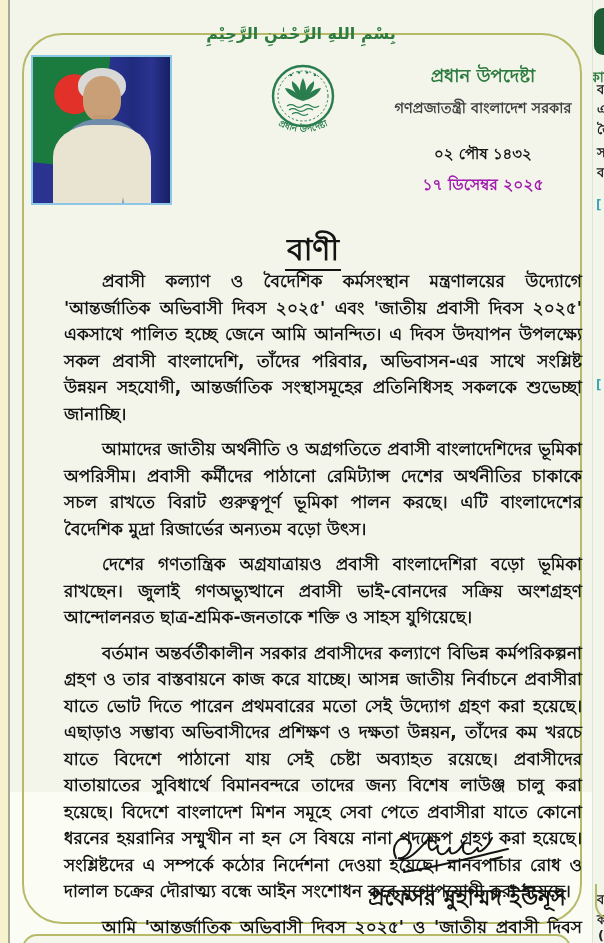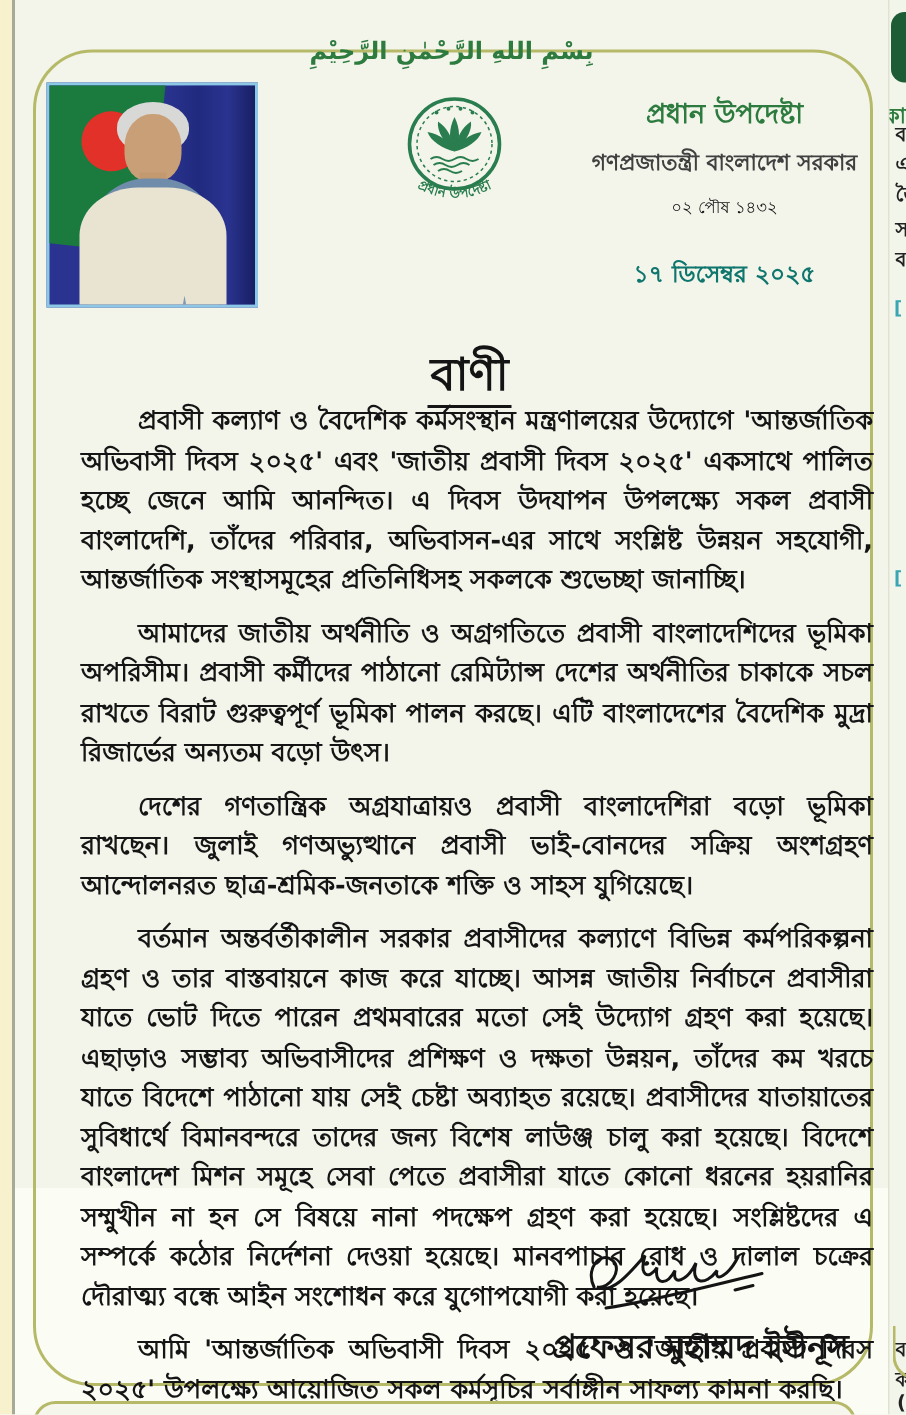--- a/index.html
+++ b/index.html
@@ -41,30 +41,30 @@
   .vest{position:absolute;left:20px;top:68px;width:98px;height:80px;
     border-radius:40% 40% 0 0;background:#e9e3d2;}
   .vest-opening{position:absolute;left:57px;top:72px;width:26px;height:74px;
     background:#7e97b2;clip-path:polygon(50% 0,100% 100%,0 100%);}
 
   .seal{position:absolute;left:247px;top:58px;}
 
   .header-block{position:absolute;left:378px;top:62px;width:190px;text-align:center;}
   .office{color:#2e7b3f;font-size:18px;font-weight:bold;margin-bottom:4px;}
   .gov{color:#404040;font-size:14.5px;font-weight:bold;}
-  .date1{color:#141414;font-size:11px;font-weight:normal;margin-top:9px;}
-  .date2{color:#0f766e;font-size:15.5px;font-weight:bold;margin-top:22px;}
+  .date1{color:#141414;font-size:15px;font-weight:bold;margin-top:21px;}
+  .date2{color:#a21caf;font-size:15.5px;font-weight:bold;margin-top:6px;}
 
   .title{position:absolute;left:0;top:226px;width:582px;text-align:center;
     font-size:30px;font-weight:bold;color:#141414;padding-left:12px;}
   .title span{border-bottom:2.5px solid #141414;padding:0 2px 2px 2px;}
 
   .body-text{position:absolute;left:38px;top:268px;width:534px;
     font-size:17px;line-height:26.5px;font-weight:bold;color:#151515;text-align:justify;}
-  .body-text p{margin:0 0 9px 6px;text-indent:38px;}
+  .body-text p{margin:0 0 9px 16px;text-indent:38px;}
 
   .signature-svg{position:absolute;left:378px;top:824px;}
   .signer-name{position:absolute;left:352px;top:880px;width:210px;text-align:center;
     font-size:22px;font-weight:bold;color:#141414;}
 
   
   .next-doc{position:absolute;left:22px;top:934px;width:545px;height:26px;
     border:2.5px solid #b6ba68;border-radius:26px;background:#f5f7ed;}
 
   

